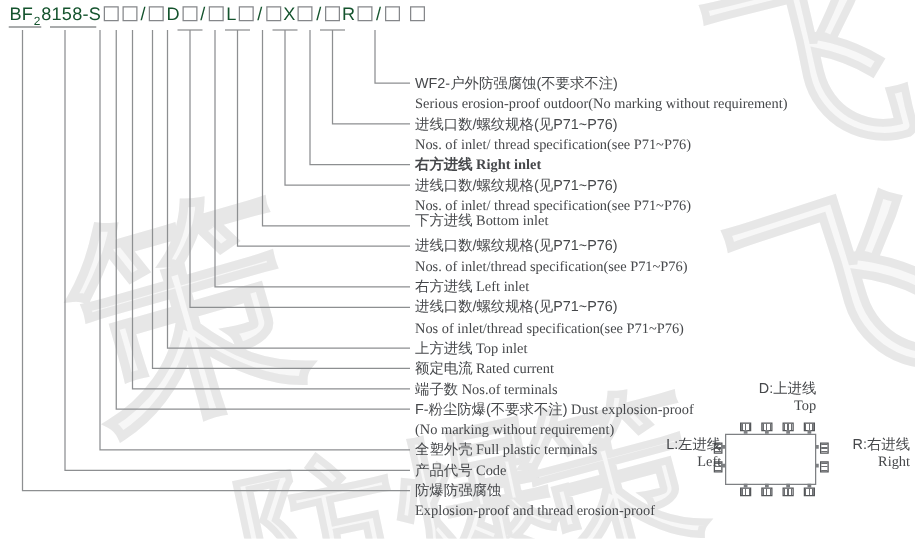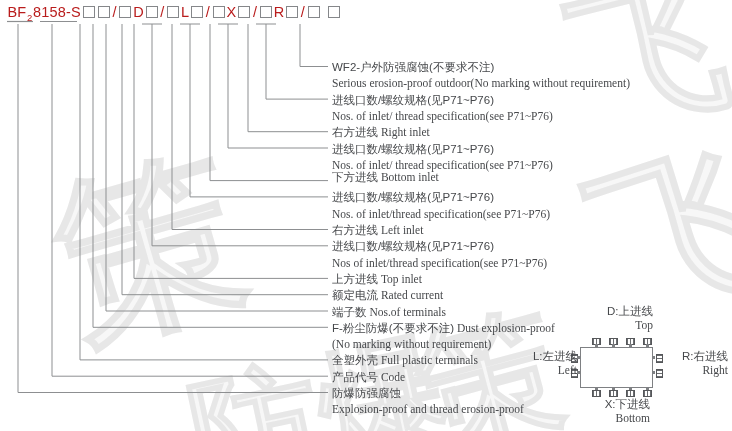--- a/index.html
+++ b/index.html
@@ -12,21 +12,21 @@
   .wm{
     position:absolute;z-index:0;pointer-events:none;
     color:rgba(0,0,0,0.03);
     -webkit-text-stroke:1.5px #e7e7e7;
     font-weight:bold;white-space:nowrap;
     font-family:"DejaVu Sans",sans-serif;
   }
   
   #code-line{
     position:absolute;left:7px;top:4px;z-index:2;
-    font-size:14.5px;letter-spacing:.2px;color:#b91c1c;white-space:nowrap;
+    font-size:14.5px;letter-spacing:.2px;color:#14532d;white-space:nowrap;
   }
   #code-line sub{font-size:9.5px;}
   .seg-box{
     display:inline-block;width:10px;height:10px;border:1px solid #85878a;
     margin:0 1.5px;vertical-align:-1px;background:transparent;
   }
   .seg-ch{display:inline-block;margin:0 .5px;}
   .seg-sl{display:inline-block;margin:0 1px;}
   .seg-gap{display:inline-block;width:5px;}
   
@@ -85,21 +85,21 @@
       <path d="M 80 24 V 359.9 H 328" fill="none" stroke="#8d8f91" stroke-width="1"></path>
       <path d="M 52 24 V 376.2 H 328" fill="none" stroke="#8d8f91" stroke-width="1"></path>
       <path d="M 18 24 V 392.5 H 328" fill="none" stroke="#8d8f91" stroke-width="1"></path>
     </svg>
 
   <div id="rows">
       <div class="lrow" style="top: 58px;"><span class="cn">WF2-户外防强腐蚀(不要求不注)</span></div>
       <div class="lrow" style="top: 74.3px;"><span class="en">Serious erosion-proof outdoor(No marking without requirement)</span></div>
       <div class="lrow" style="top: 90.6px;"><span class="cn">进线口数/螺纹规格(见P71~P76)</span></div>
       <div class="lrow" style="top: 106.9px;"><span class="en">Nos. of inlet/ thread specification(see P71~P76)</span></div>
-      <div class="lrow" style="top: 123.2px;"><span class="cn">右方进线</span><span class="en"> Right inlet</span></div>
+      <div class="lrow" style="top: 123.2px; font-weight: bold;"><span class="cn">右方进线</span><span class="en"> Right inlet</span></div>
       <div class="lrow" style="top: 139.5px;"><span class="cn">进线口数/螺纹规格(见P71~P76)</span></div>
       <div class="lrow" style="top: 155.8px;"><span class="en">Nos. of inlet/ thread specification(see P71~P76)</span></div>
       <div class="lrow" style="top: 168px;"><span class="cn">下方进线</span><span class="en"> Bottom  inlet</span></div>
       <div class="lrow" style="top: 188.4px;"><span class="cn">进线口数/螺纹规格(见P71~P76)</span></div>
       <div class="lrow" style="top: 204.7px;"><span class="en">Nos. of inlet/thread specification(see P71~P76)</span></div>
       <div class="lrow" style="top: 221px;"><span class="cn">右方进线</span><span class="en"> Left inlet</span></div>
       <div class="lrow" style="top: 237.3px;"><span class="cn">进线口数/螺纹规格(见P71~P76)</span></div>
       <div class="lrow" style="top: 253.6px;"><span class="en"> Nos of inlet/thread specification(see P71~P76)</span></div>
       <div class="lrow" style="top: 269.9px;"><span class="cn">上方进线</span><span class="en"> Top inlet</span></div>
       <div class="lrow" style="top: 286.2px;"><span class="cn">额定电流</span><span class="en"> Rated current</span></div>
@@ -145,17 +145,13 @@
     <span class="en">Top</span>
   </div>
   <div class="dlabel" style="left:526px;top:349px;width:51px;">
     <span class="cn">L:左进线</span>
     <span class="en">Left</span>
   </div>
   <div class="dlabel" style="left:672px;top:349px;width:56px;">
     <span class="cn">R:右进线</span>
     <span class="en">Right</span>
   </div>
-  <div class="dlabel" style="left:586px;top:397px;width:64px;">
-    <span class="cn">X:下进线</span>
-    <span class="en">Bottom</span>
-  </div>
 </div>
 
 </body></html>

